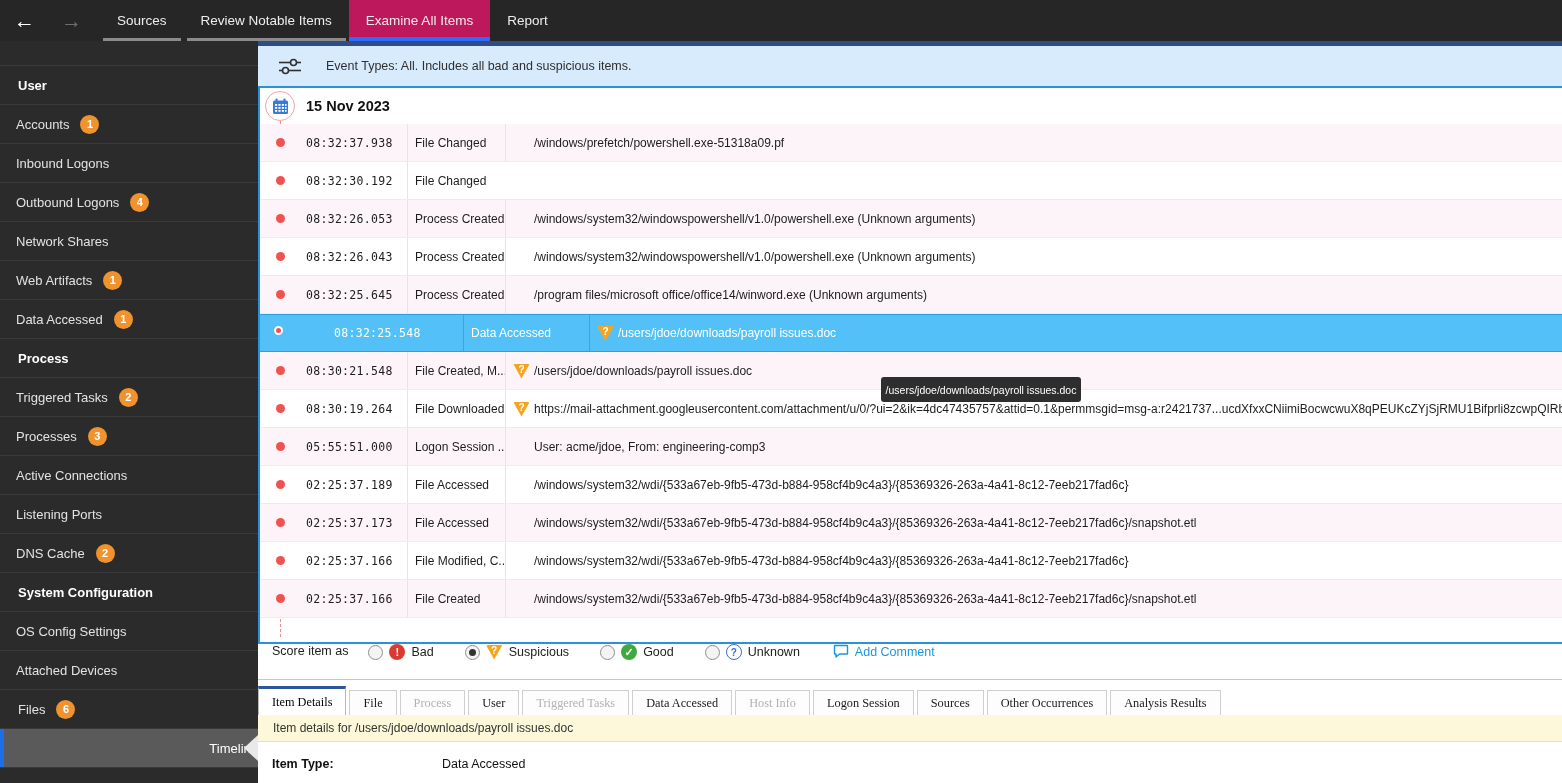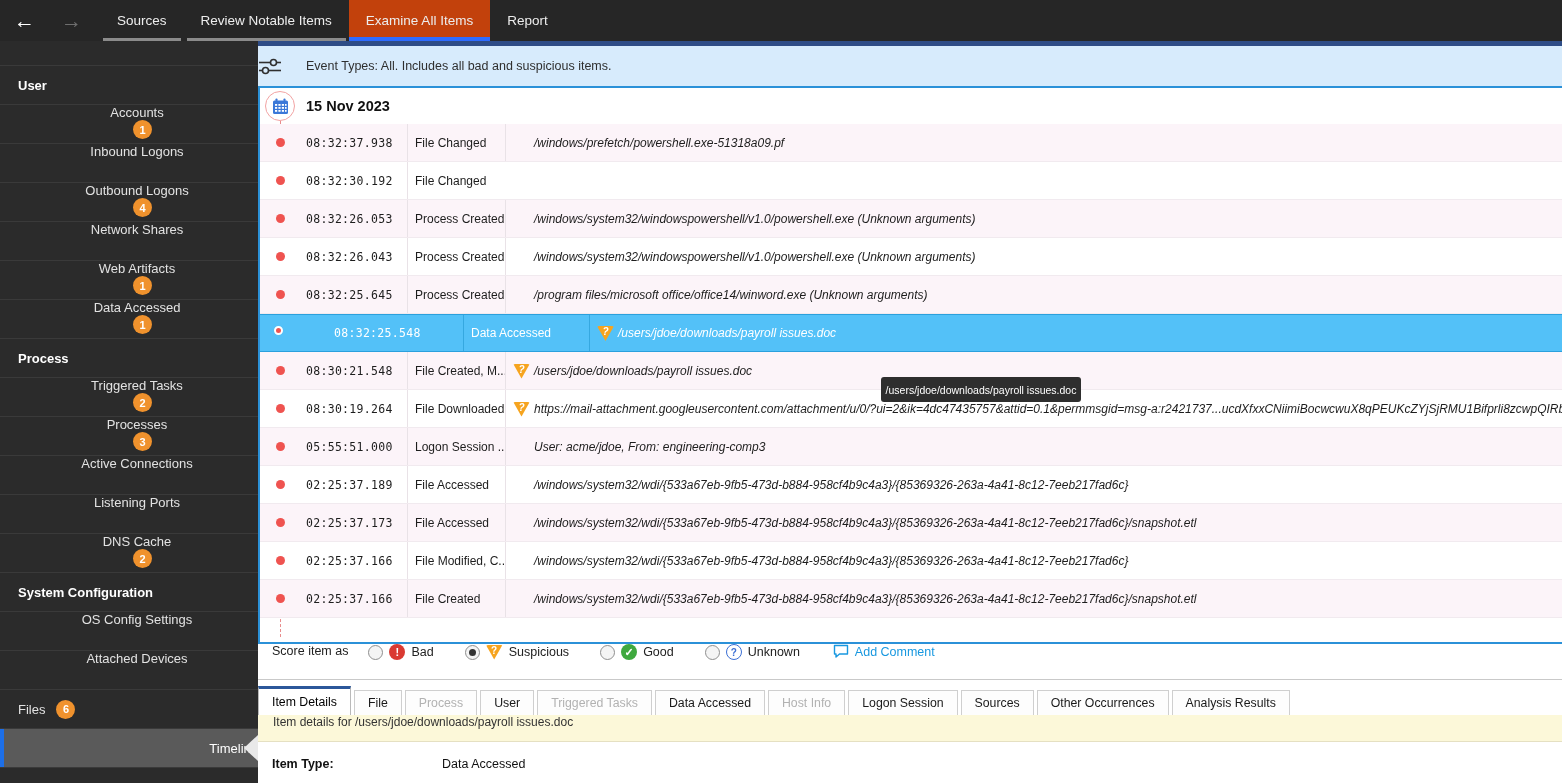--- a/index.html
+++ b/index.html
@@ -15,55 +15,55 @@
   }
   .nav-arrows { display:flex; align-items:center; padding-left:14px; width:100px; }
   .nav-arrow { font-size:21px; line-height:1; margin-right:26px; cursor:pointer; }
   .nav-arrow.back { color:#ffffff; }
   .nav-arrow.fwd { color:#6e6e6e; }
   .top-tabs { display:flex; align-items:stretch; }
   .top-tab {
     display:flex; align-items:center; padding:0 17px; color:#ededed;
     font-size:13.5px; position:relative; cursor:pointer;
   }
-  .top-tab.active { background:#c2410c; }
+  .top-tab.active { background:#be185d; }
   .top-tab.active::after { content:""; position:absolute; left:0; right:0; bottom:0; height:4px; background:#2e6bff; }
   .top-tab.gray-line::after { content:""; position:absolute; left:3px; right:3px; bottom:0; height:3px; background:#8b8b8b; }
   
   .sidebar {
     position:absolute; left:0; top:41px; width:258px; height:742px;
     background:#2b2b2b; overflow:hidden; z-index:20;
   }
   .side-spacer { height:25px; border-bottom:1px solid #3a3a3a; }
   .side-row {
     height:39px; display:flex; align-items:center;
     border-bottom:1px solid #3a3a3a; color:#e2e2e2; font-size:13px;
     position:relative; cursor:pointer;
   }
   .side-row.header { font-weight:bold; color:#fff; padding-left:18px; font-size:13px; cursor:default; }
-  .side-row.item { padding-left:16px;flex-direction:column; }
+  .side-row.item { padding-left:16px; }
   .side-row.toplevel { padding-left:18px; }
   .side-row.selected { background:#5a5a5a; color:#fff;justify-content:flex-end; }
   .side-row.selected::before { content:""; position:absolute; left:0; top:0; bottom:0; width:4px; background:#1d6fe8; }
   .side-arrow {
     position:absolute; right:0; top:50%; margin-top:-13px;
     width:0; height:0; border-top:13px solid transparent; border-bottom:13px solid transparent;
     border-right:14px solid #e9e9e9;
   }
   .badge {
     margin-left:11px; min-width:19px; height:19px; padding:0 5px;
     background:#f0922d; color:#fff; font-size:11px; font-weight:bold;
     border-radius:10px; display:inline-flex; align-items:center; justify-content:center;
   }
   
   .main { position:absolute; left:258px; top:41px; right:0; bottom:0; background:#fff; }
   .panel-topline { height:5px; background:#2e4c86; }
   .filter-bar {
     height:42px; background:#d7ebfc; display:flex; align-items:center;
-    font-size:12.5px; color:#2f2f2f;
+    padding-left:20px; font-size:12.5px; color:#2f2f2f;
     border-bottom:2px solid #2b91d8; cursor:pointer;
   }
   .filter-ico { margin-right:24px; display:inline-flex; }
   
   .ttable {
     position:relative; height:556px; background:#fff;
     border-left:2px solid #2b91d8; border-bottom:2px solid #2b91d8; overflow:hidden;
   }
   .date-row { height:36px; display:flex; align-items:center; position:relative; background:#fff; }
   .cal-circle {
@@ -92,21 +92,21 @@
   .c-time {
     width:101px; flex:none; display:flex; align-items:center;
     font-family:"DejaVu Sans Mono", monospace; font-size:11.5px; letter-spacing:0.3px;
   }
   .c-type {
     width:98px; flex:none; display:flex; align-items:center; padding-left:7px;
     border-left:1px solid #e9e2e7; overflow:hidden; white-space:nowrap;
   }
   .c-path {
     flex:1; display:flex; align-items:center; padding-left:28px; position:relative;
-    border-left:1px solid #e9e2e7; overflow:hidden; white-space:nowrap;font-style:italic;
+    border-left:1px solid #e9e2e7; overflow:hidden; white-space:nowrap;
   }
   .t-row.selected .c-type, .t-row.selected .c-path { border-left:1px solid #35a8e0; }
   .tri {
     width:17px; height:15px; background:#f6a41f; color:#fff;
     clip-path:polygon(0 0, 100% 0, 50% 100%); border-radius:2px;
     display:inline-flex; justify-content:center; font-size:10px; font-weight:bold; line-height:11px;
     flex:none;
   }
   .c-path .tri { position:absolute; left:7px; top:50%; margin-top:-7px; }
   
@@ -133,34 +133,34 @@
     width:16px; height:16px; border-radius:50%; color:#fff; font-size:11px; font-weight:bold;
     display:inline-flex; align-items:center; justify-content:center;
   }
   .ico-bad { background:#da3a32; }
   .ico-good { background:#3fa93f; }
   .ico-unknown { background:#fff; border:1.5px solid #3b6fd4; color:#3b6fd4; font-size:10px; }
   .add-comment { display:flex; align-items:center; color:#1898e0; cursor:pointer; margin-left:2px; }
   .add-comment svg { margin-right:6px; }
   
   .dtab-strip {
-    height:35px; background:#fff; display:flex; align-items:flex-end; padding-left:0;
+    height:35px; background:#fff; display:flex; align-items:flex-end; padding-left:0;font-family:Liberation Serif, serif;
   }
   .dtab {
     height:25px; display:flex; align-items:center; padding:0 13px; margin-right:3px;
     border:1px solid #cfcfcf; border-bottom:none; background:#fdfdfd;
     font-size:12.3px; color:#1a1a1a; cursor:pointer; white-space:nowrap;
   }
   .dtab.active {
     height:29px; background:#fff; border:1px solid #b9b9b9; border-bottom:none;
     border-top:3px solid #2b579a; color:#000;
   }
   .dtab.disabled { color:#b2b2b2; cursor:default; }
   .info-bar {
-    height:27px; background:#fcf8d9; display:flex; align-items:flex-start;
+    height:27px; background:#fcf8d9; display:flex; align-items:center;
     padding-left:15px; font-size:12px; color:#333; border-bottom:1px solid #e5e0c2;
   }
   .detail-body { padding:15px 0 0 14px; font-size:12.5px; color:#111; }
   .detail-rowline { display:flex; margin-bottom:22px; }
   .detail-key { font-weight:bold; width:170px; flex:none; }
   .detail-heading { font-weight:bold; }
 </style>
 </head>
 <body>
 

